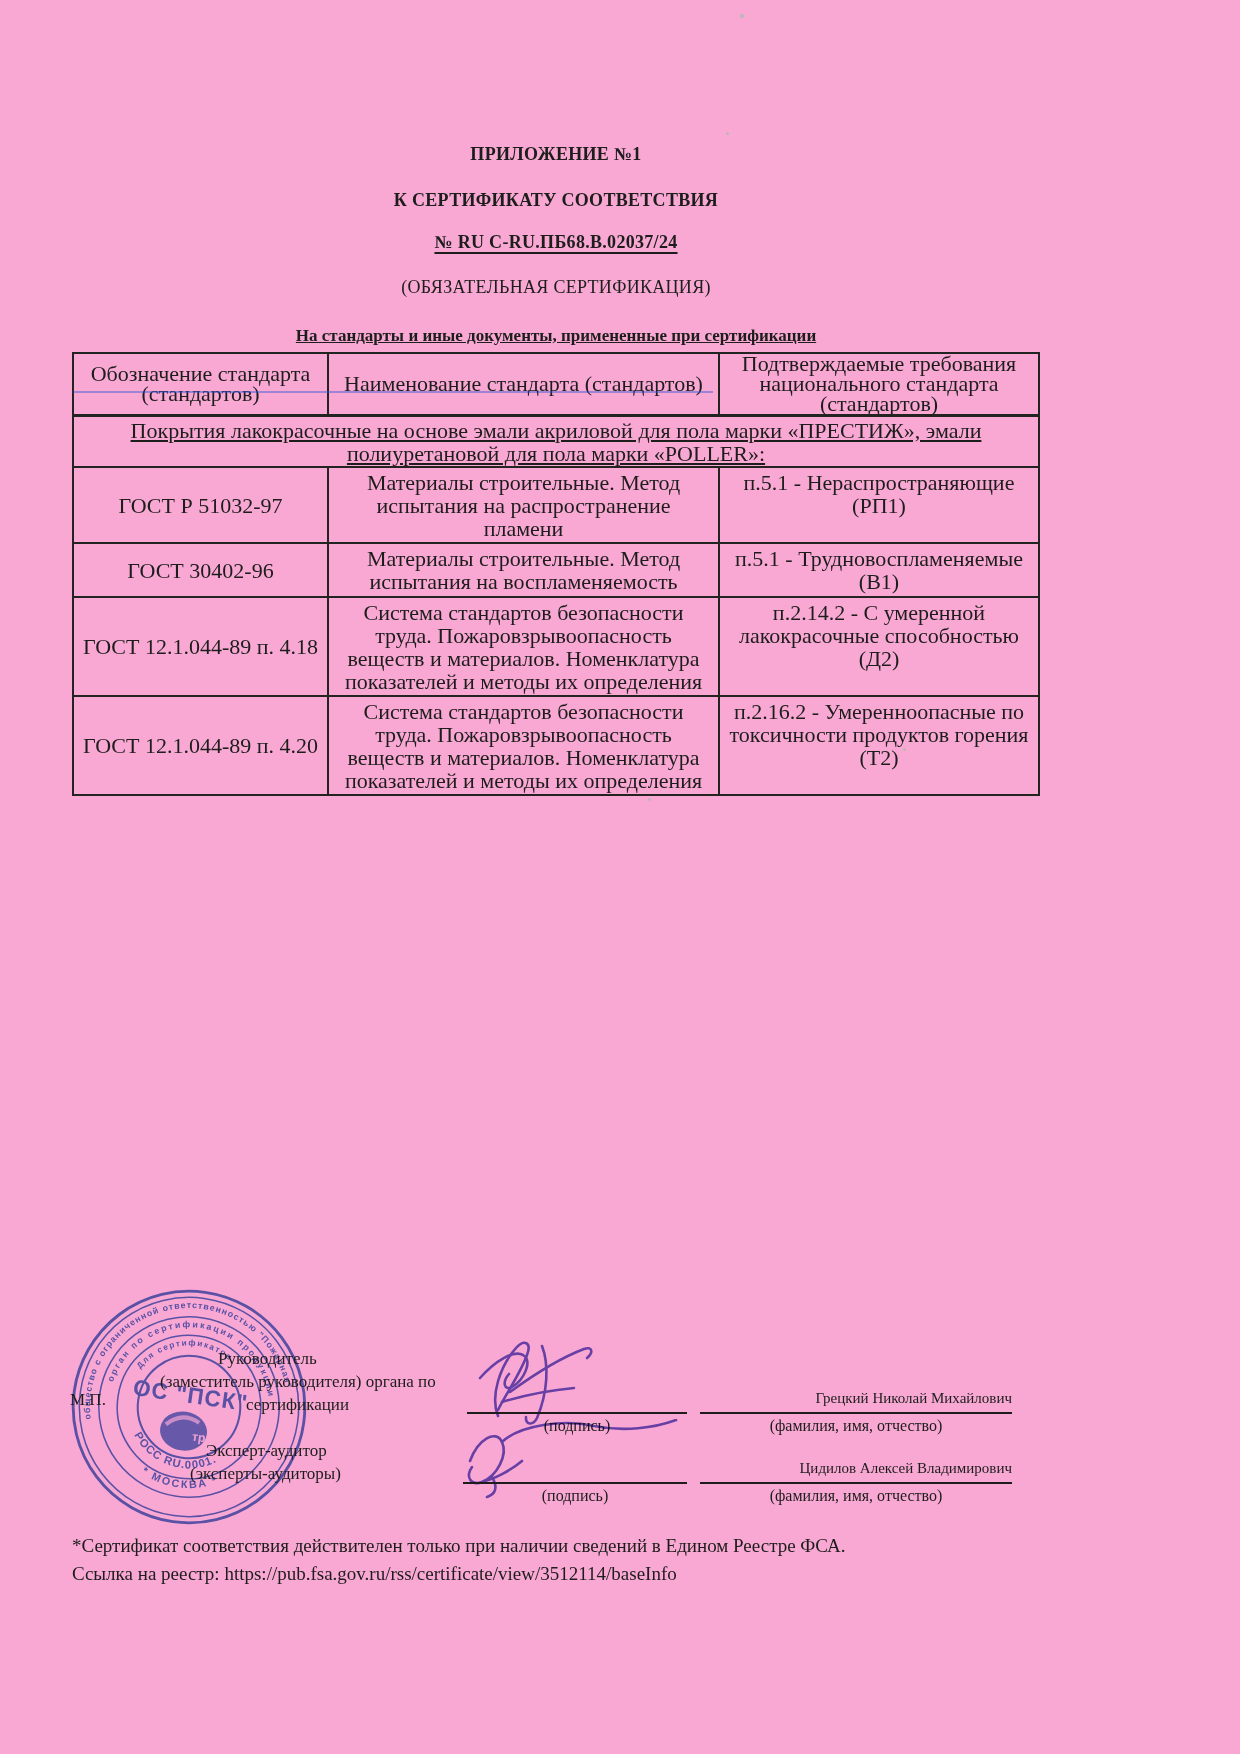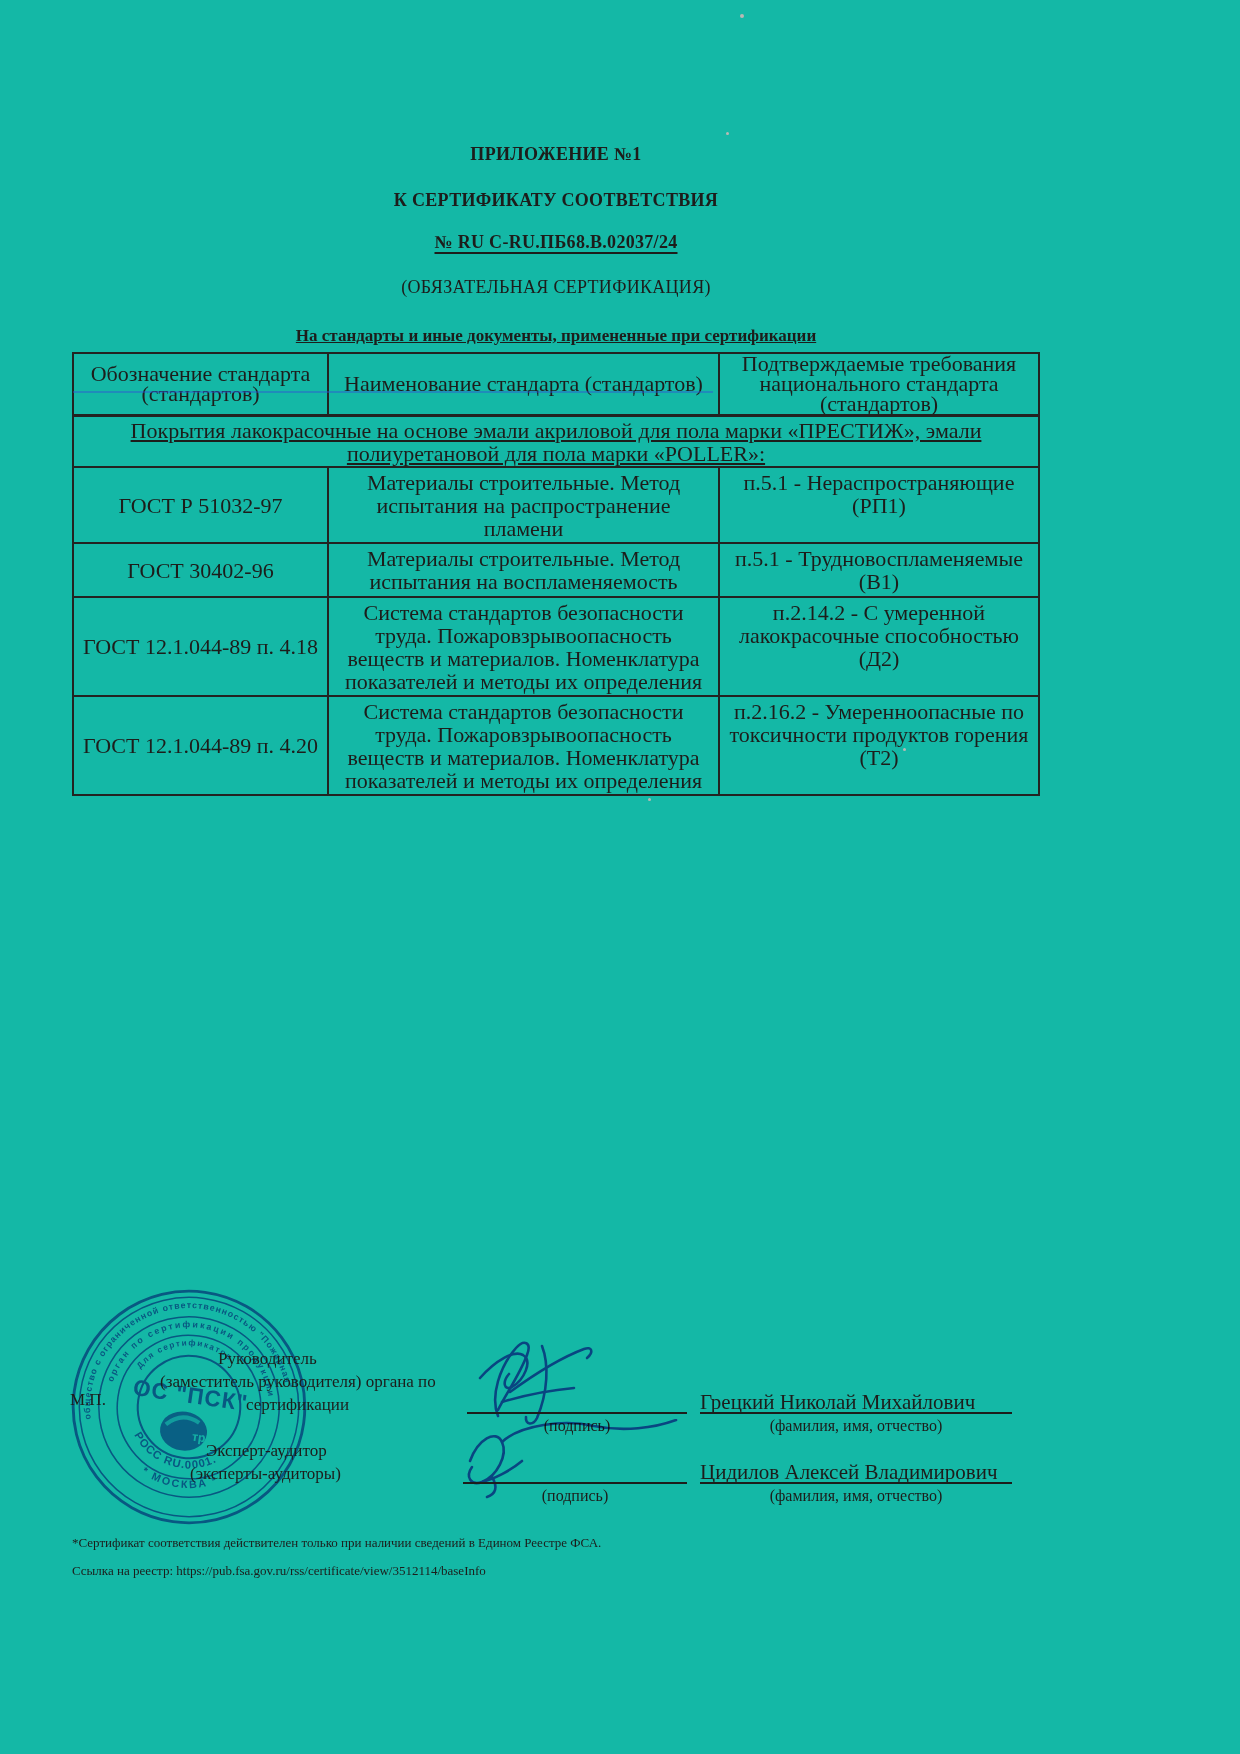--- a/index.html
+++ b/index.html
@@ -1,18 +1,18 @@
 <!DOCTYPE html>
 <html><head>
 <meta charset="utf-8">
 <style>
   html,body{margin:0;padding:0;background:#e8e8e8;}
   .page{
     position:relative;width:1240px;height:1754px;margin:0 auto;
-    background:#14b8a6;color:#1d1d1b;overflow:hidden;
+    background:#f9a8d4;color:#1d1d1b;overflow:hidden;
     font-family:"Liberation Serif", serif;
   }
   .abs{position:absolute;}
   .ctr{left:72px;width:968px;text-align:center;}
   .b{font-weight:bold;}
   .title{font-size:18px;letter-spacing:.3px;}
   .cert-num{text-decoration:underline;text-underline-offset:4px;text-decoration-thickness:2px;}
   
   table.std{
     position:absolute;left:72px;top:352px;width:966px;
@@ -28,24 +28,24 @@
   tr.span-row td{height:49px;padding:0 45px;text-decoration:underline;}
   tr.r2l td{height:47px;}
   tr.r2l .nm, tr.r2l .rq, tr.r4l .nm, tr.r4l .rq{vertical-align:top;padding-top:3px;}
   tr.r4l td{height:92px;}
   .artifact-line{left:73px;top:391px;width:640px;height:2px;background:rgba(47,84,210,.45);}
   .speck{border-radius:50%;background:#b9b9b4;}
   
   .sig-text{font-size:17px;white-space:nowrap;}
   .sig-line{border-top:2px solid #1d1d1b;height:0;}
   .sig-label{font-size:16px;text-align:center;}
-  .name{font-size:21px;text-align:left;}
+  .name{font-size:15px;text-align:right;}
   .stamp{mix-blend-mode:multiply;opacity:.85;transform:rotate(8deg);}
   .ink{mix-blend-mode:multiply;}
-  .foot{font-size:13px;white-space:nowrap;}
+  .foot{font-size:19px;white-space:nowrap;}
 </style>
 </head>
 <body>
 
 <div class="page">
 
   <div class="abs speck" style="left:740px;top:14px;width:4px;height:4px;"></div>
   <div class="abs speck" style="left:726px;top:132px;width:3px;height:3px;"></div>
   <div class="abs speck" style="left:903px;top:748px;width:3px;height:3px;"></div>
   <div class="abs speck" style="left:648px;top:798px;width:3px;height:3px;"></div>

